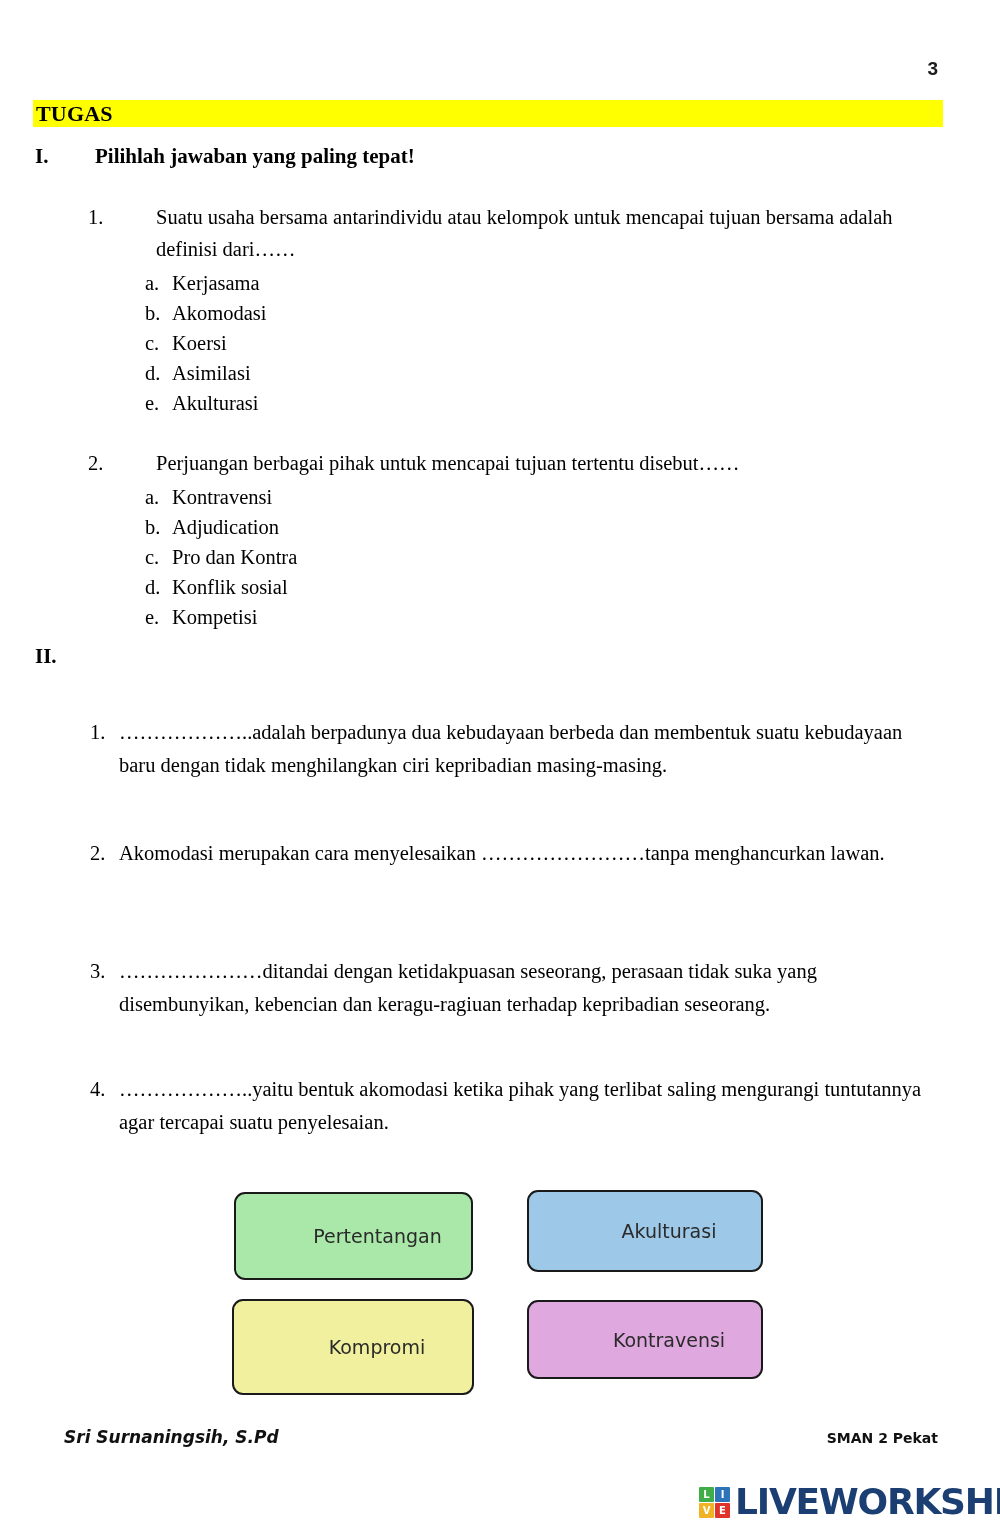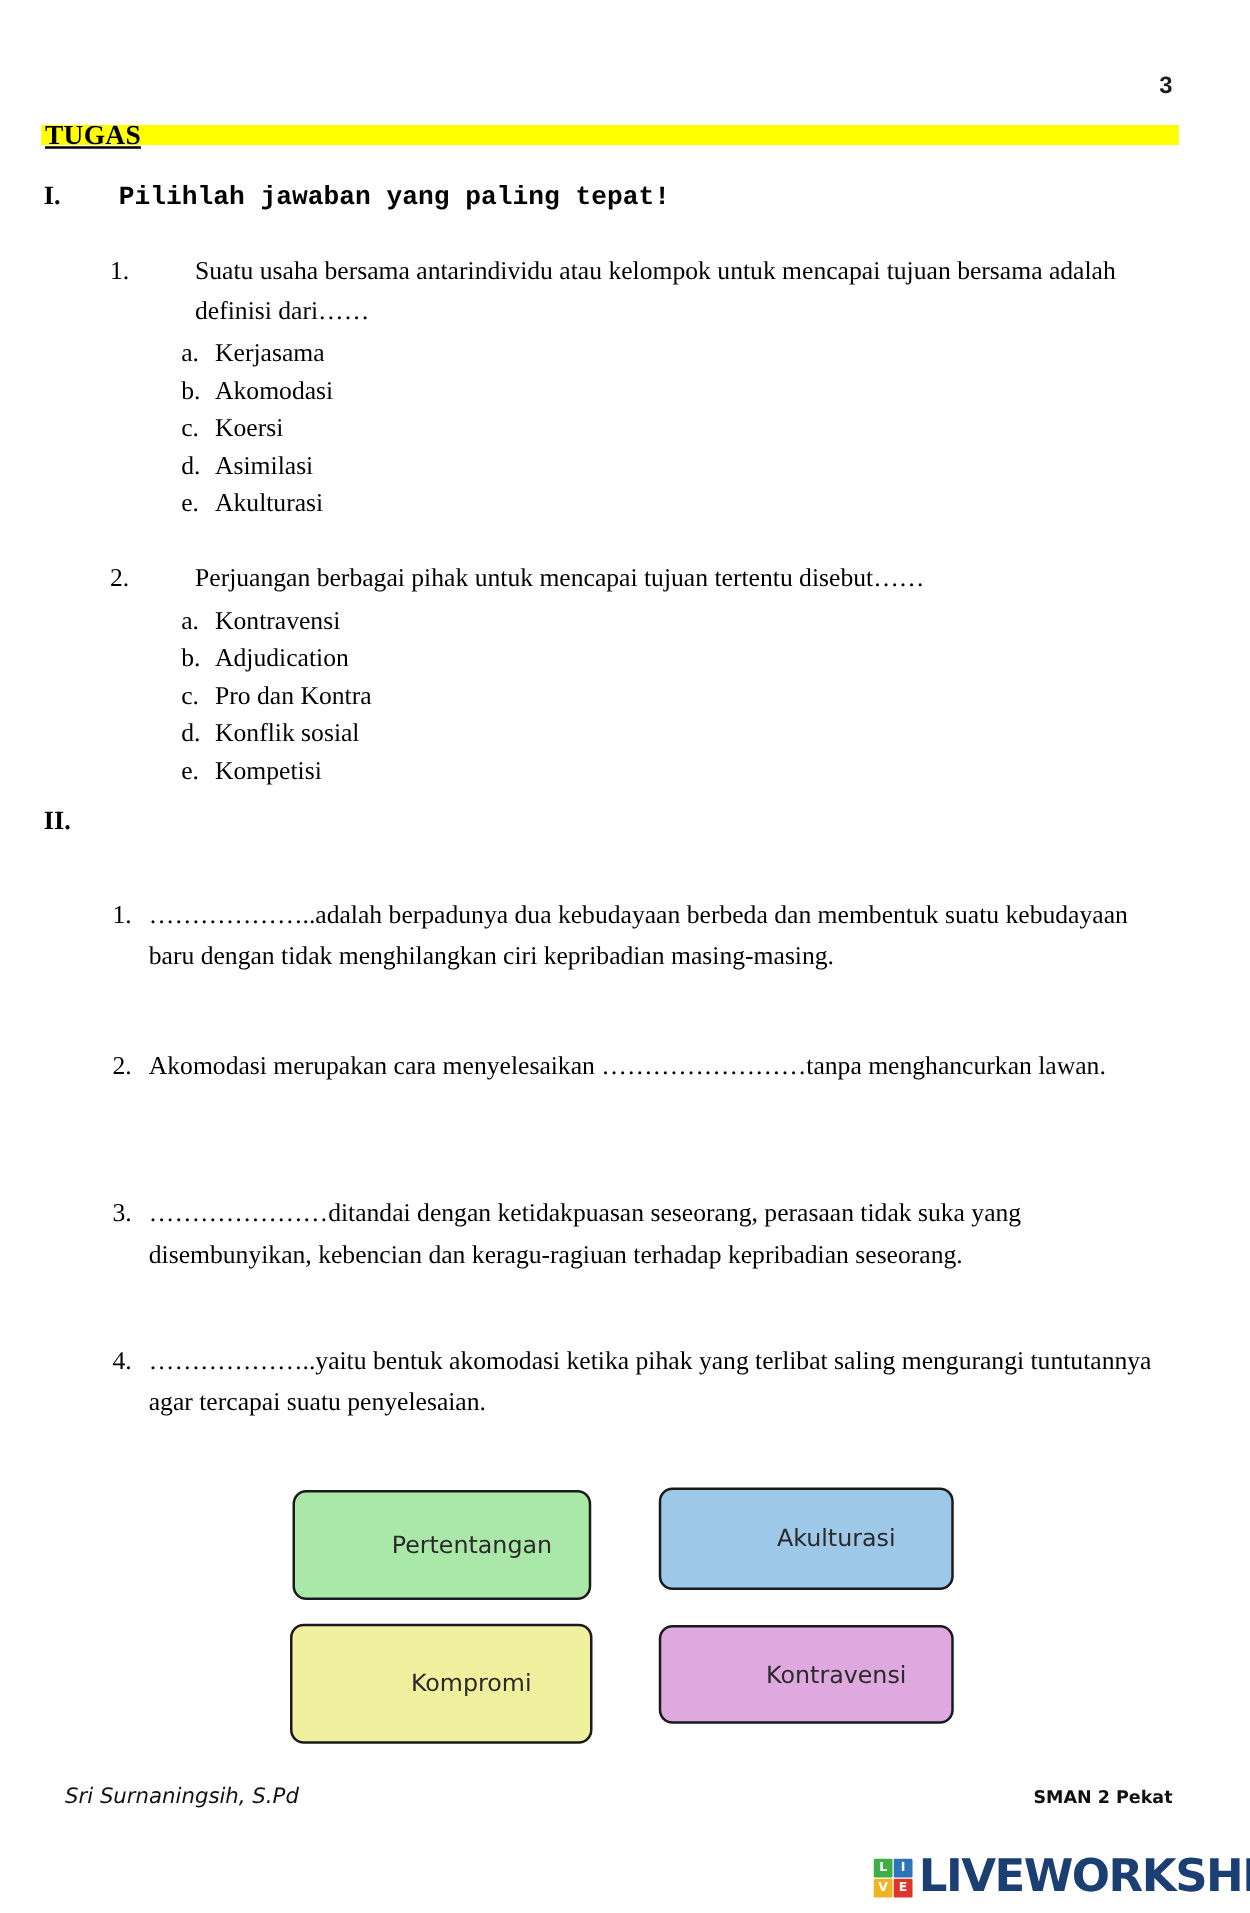--- a/index.html
+++ b/index.html
@@ -33,25 +33,24 @@
     font-weight: 700;
     color: #1a1a1a;
   }
 
   
   .tugas-bar {
     position: absolute;
     top: 100px;
     left: 33px;
     width: 910px;
-    height: 16px;
+    height: 27px;
     background: #ffff00;
     display: flex;
     align-items: center;
-    text-decoration: underline;
   }
   .tugas-bar .label {
     font-size: 22px;
     font-weight: 700;
     letter-spacing: 0.2px;
     padding-left: 3px;
     line-height: 1;
   }
 
   
@@ -61,21 +60,20 @@
     align-items: baseline;
     font-weight: 700;
     font-size: 21px;
   }
   .section-head .numeral {
     width: 60px;
     flex: 0 0 60px;
   }
   .section-head .text {
     white-space: nowrap;
-    font-family: Liberation Mono, monospace;
   }
   #section-1-head { top: 144px; left: 35px; }
   #section-2-head { top: 644px; left: 35px; }
 
   
   .question {
     position: absolute;
     font-size: 20.5px;
     line-height: 1.55;
   }
@@ -166,24 +164,24 @@
   }
   #answer-box-kontravensi {
     left: 527px;  top: 1300px;
     width: 236px; height: 79px;
     background: #dfa8df;
   }
 
   
   .footer-left {
     position: absolute;
-    left: 52px;
+    left: 64px;
     top: 1427px;
     font-family: "DejaVu Sans", "Liberation Sans", sans-serif;
-    font-weight: 400;
+    font-weight: 700;
     font-style: italic;
     font-size: 17px;
     color: #111111;
   }
   .footer-right {
     position: absolute;
     right: 62px;
     top: 1430px;
     font-family: "DejaVu Sans", "Liberation Sans", sans-serif;
     font-weight: 700;

